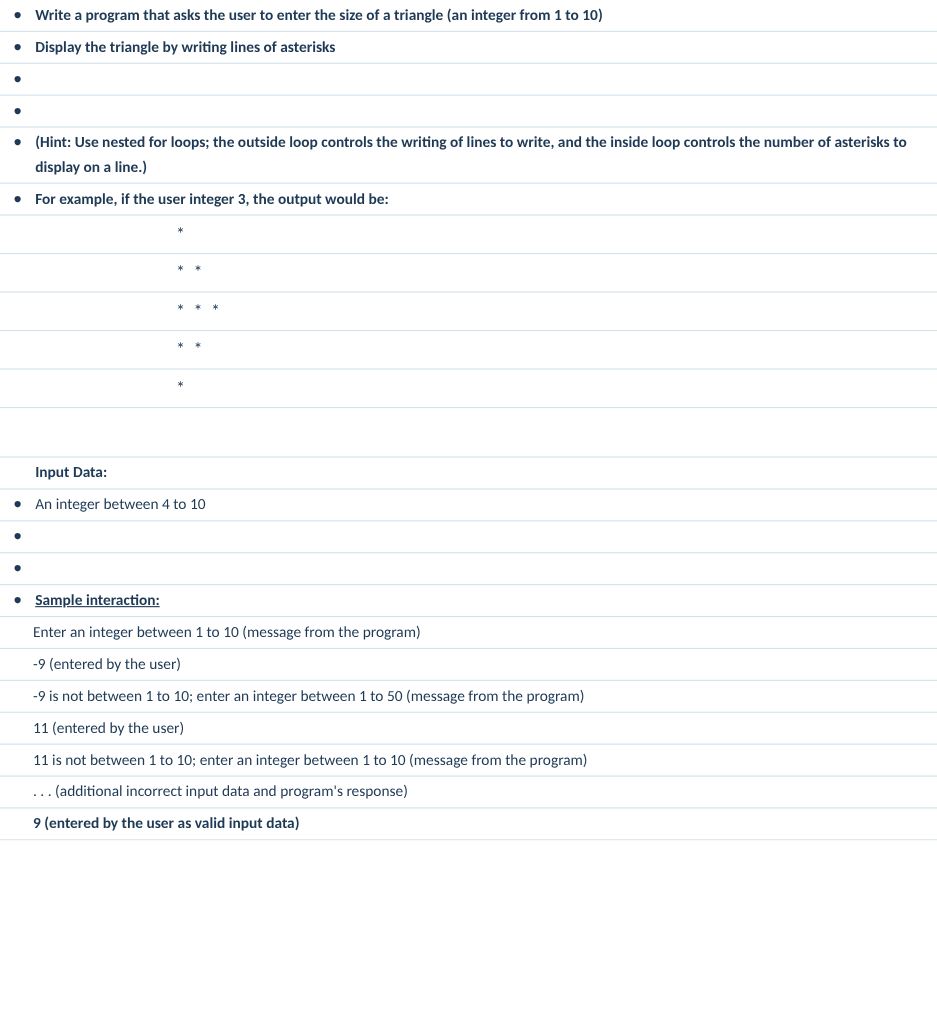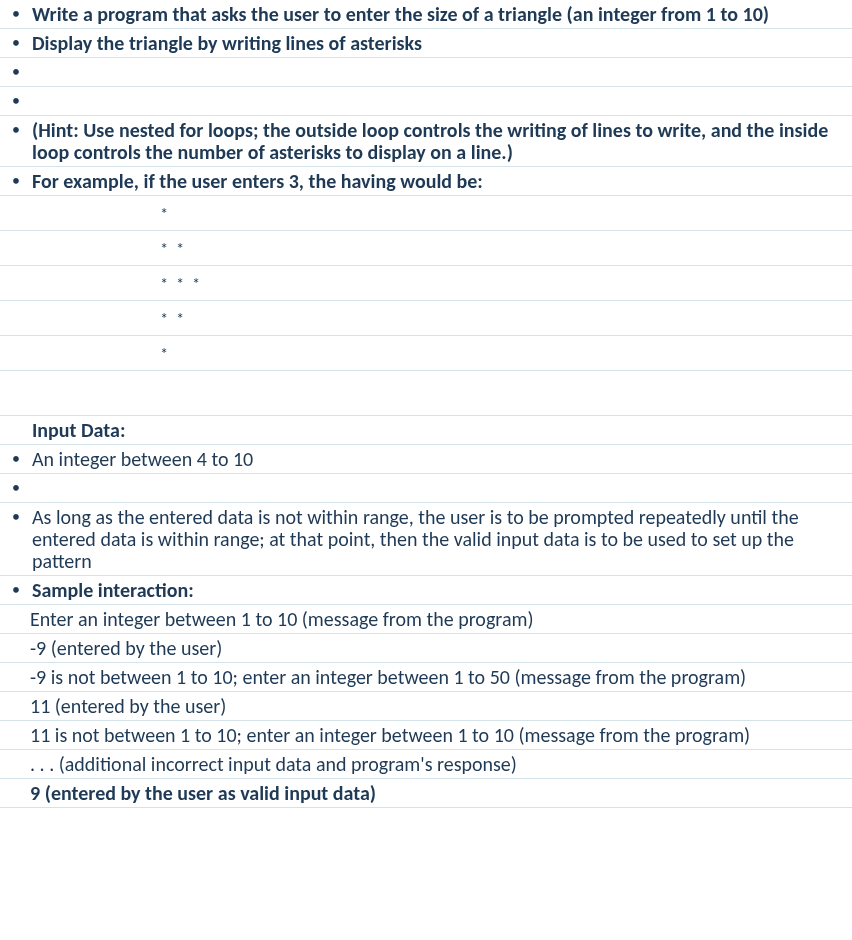--- a/index.html
+++ b/index.html
@@ -28,27 +28,28 @@
       color: #1f3a56;
       text-align: left;
       padding-left: 2px;
     }
     .bullet-cell.empty {
       width: 20px;
     }
     .text-cell {
       flex: 1;
       line-height: 22px;
-      font-size: 20px;
+      font-size: 14px;
       font-weight: 400;
     }
     .text-cell.bold {
       font-weight: 700;
     }
     .text-cell.underline {
+      text-decoration: underline;
     }
     .asterisk-row {
       padding-left: 160px;
       font-size: 16.5px;
       line-height: 22px;
       padding-top: 6px;
       padding-bottom: 6px;
       letter-spacing: 2px;
       border-bottom: 1px solid #d4e2ea;
     }
@@ -85,21 +86,21 @@
 </div>
 <div class="row-wrap">
   <div class="row">
     <div class="bullet-cell">•</div>
     <div class="text-cell bold">(Hint: Use nested for loops; the outside loop controls the writing of lines to write, and the inside loop controls the number of asterisks to display on a line.)</div>
   </div>
 </div>
 <div class="row-wrap">
   <div class="row">
     <div class="bullet-cell">•</div>
-    <div class="text-cell bold">For example, if the user enters 3, the having would be:</div>
+    <div class="text-cell bold">For example, if the user integer 3, the output would be:</div>
   </div>
 </div>
 
 <div class="asterisk-row">*</div>
 <div class="asterisk-row">* *</div>
 <div class="asterisk-row">* * *</div>
 <div class="asterisk-row">* *</div>
 <div class="asterisk-row">*</div>
 
 <div class="blank-row"></div>
@@ -118,21 +119,20 @@
   </div>
 </div>
 <div class="row-wrap">
   <div class="row">
     <div class="bullet-cell">•</div>
   </div>
 </div>
 <div class="row-wrap">
   <div class="row">
     <div class="bullet-cell">•</div>
-    <div class="text-cell">As long as the entered data is not within range, the user is to be prompted repeatedly until the entered data is within range; at that point, then the valid input data is to be used to set up the pattern</div>
   </div>
 </div>
 <div class="row-wrap">
   <div class="row">
     <div class="bullet-cell">•</div>
     <div class="text-cell bold underline">Sample interaction:</div>
   </div>
 </div>
 
 <div class="row-wrap">

